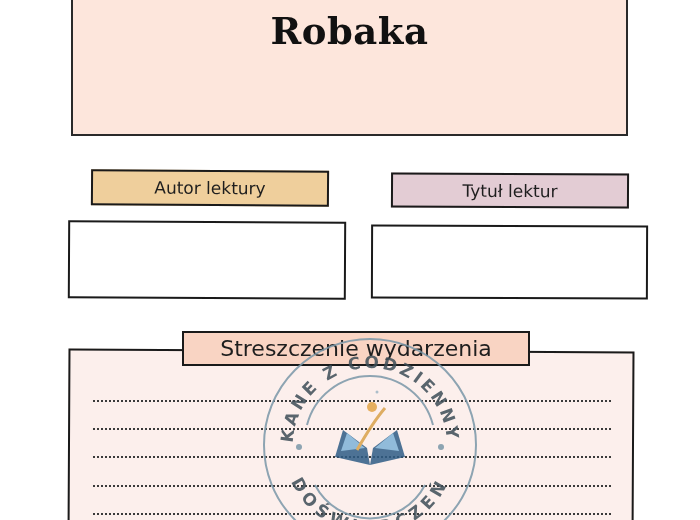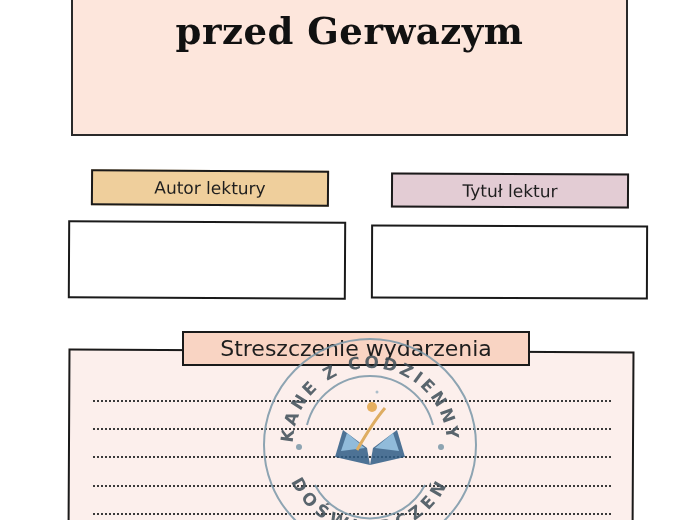--- a/index.html
+++ b/index.html
@@ -16,21 +16,21 @@
   .summary-card { position:absolute; left:68px; top:350px; width:566px; height:190px; background:#fcefec; border:2px solid #1a1a1a; box-sizing:border-box; transform:rotate(0.3deg); }
   .tab-summary { left:182px; top:331px; width:348px; height:35px; background:#f9d4c3; line-height:32px; z-index:3; font-size:22px; }
   .dot-line { position:absolute; left:93px; width:518px; height:0; border-top:2px dotted #3a3a3a; z-index:2; }
   .watermark { position:absolute; left:255px; top:330px; width:230px; height:230px; z-index:4; pointer-events:none; opacity:0.85; }
 </style>
 </head>
 <body>
 
 <div class="title-card">
   <div class="title-line cut">Spowiedź Jacka Soplicy</div>
-  <div class="title-line">przed Gerwazym</div>
+  <div class="title-line">Robaka</div>
 </div>
 
 <div class="label-tab tab-author">Autor lektury</div>
 <div class="input-box box-author"><span></span></div>
 
 <div class="label-tab tab-title">Tytuł lektur</div>
 <div class="input-box box-title"><span></span></div>
 
 <div class="summary-card"></div>
 <div class="label-tab tab-summary">Streszczenie wydarzenia</div>

